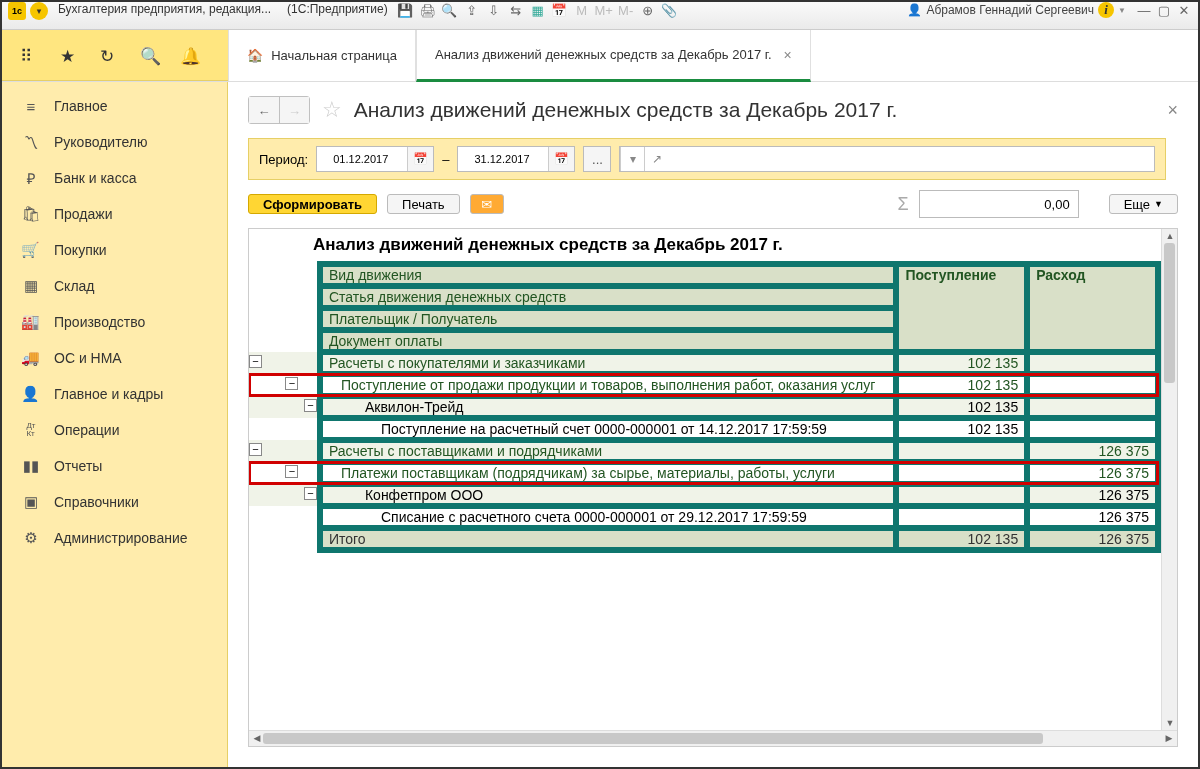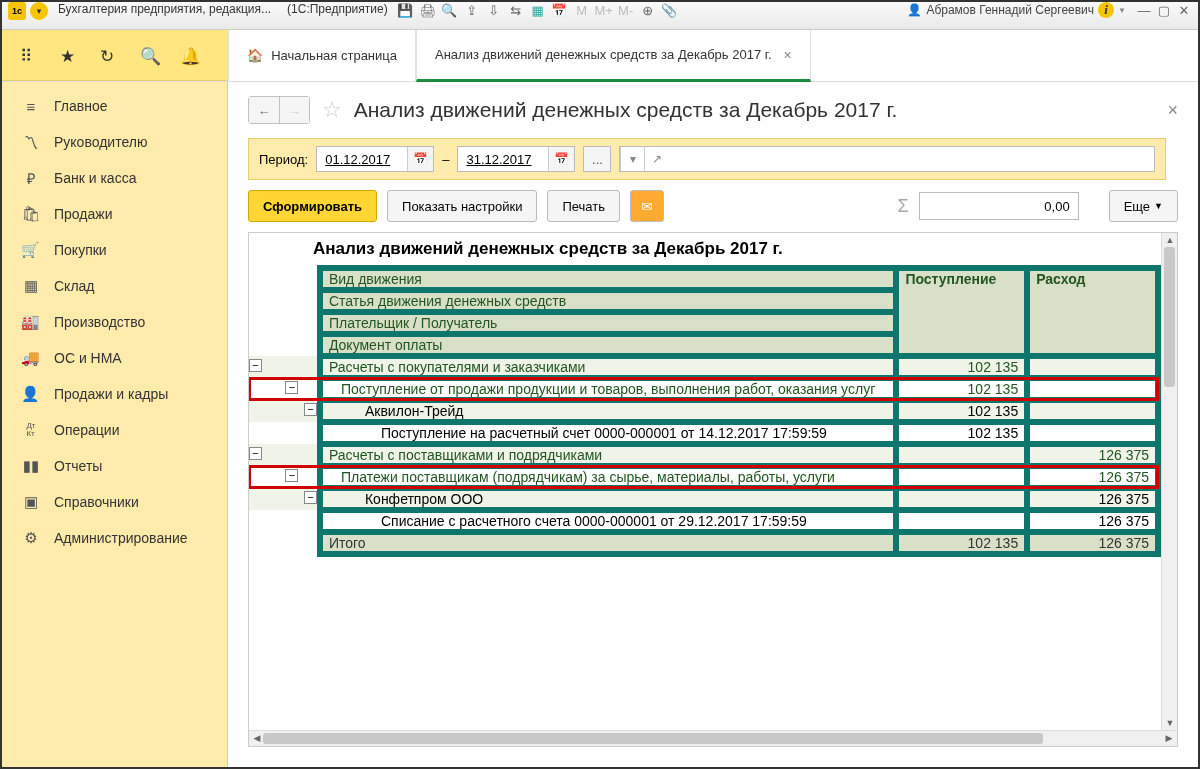--- a/index.html
+++ b/index.html
@@ -36,30 +36,30 @@
 .nav-btns { display: flex; border: 1px solid #c0c0c0; border-radius: 3px; }
 .nav-btn { width: 30px; height: 26px; display: flex; align-items: center; justify-content: center; background: #f5f5f5; color: #666; }
 .nav-btn + .nav-btn { border-left: 1px solid #c0c0c0; }
 .star-btn { font-size: 22px; color: #ccc; }
 .page-title { font-size: 21px; font-weight: normal; color: #333; flex: 1; }
 .page-close { color: #888; font-size: 18px; }
 
 
 .period-bar { margin: 0 32px 10px 20px; background: #ffecac; border: 1px solid #e6cf66; padding: 7px 10px; display: flex; align-items: center; gap: 8px; font-size: 13px; }
 .date-group { display: flex; border: 1px solid #bbb; background: #fff; height: 26px; }
-.date-input { border: none; padding: 0 8px; width: 90px; font-size: 13px; outline: none; text-decoration: underline; }
+.date-input { border: none; padding: 0 16px; width: 90px; font-size: 11px; outline: none; }
 .date-cal { width: 26px; border-left: 1px solid #ccc; display: flex; align-items: center; justify-content: center; background: #f5f5f5; color: #666; font-size: 12px; }
 .btn-small { height: 26px; min-width: 28px; border: 1px solid #bbb; background: #f5f5f5; padding: 0 6px; display: flex; align-items: center; justify-content: center; color: #555; }
 .org-group { display: flex; border: 1px solid #bbb; background: #fff; height: 26px; flex: 1; }
 .org-input { border: none; padding: 0 8px; flex: 1; font-size: 13px; outline: none; color: #aaa; }
 .org-btn { width: 24px; border-left: 1px solid #ccc; display: flex; align-items: center; justify-content: center; background: #fff; color: #888; font-size: 12px; }
 
 
 .toolbar { margin: 0 20px 10px 20px; display: flex; align-items: center; gap: 10px; }
-.btn { height: 32px; border: 1px solid #bbb; background: #f5f5f5; padding: 0 14px; display: flex; align-items: center; border-radius: 3px; font-size: 13px; cursor: pointer; }
+.btn { height: 20px; border: 1px solid #bbb; background: #f5f5f5; padding: 0 14px; display: flex; align-items: center; border-radius: 3px; font-size: 13px; cursor: pointer; }
 .btn-primary { background: #ffd633; border-color: #d4a800; font-weight: bold; }
 .btn-mail { width: 34px; padding: 0; justify-content: center; background: #ffaa33; color: #fff; }
 .sigma { font-size: 18px; color: #aaa; }
 .amount-input { height: 28px; width: 160px; border: 1px solid #bbb; text-align: right; padding: 0 8px; font-size: 13px; }
 .btn-more { display: flex; align-items: center; gap: 4px; margin-left: 20px; }
 
 
 .report-wrap { margin: 0 20px 20px 20px; border: 1px solid #ccc; flex: 1; position: relative; overflow: auto; }
 .report-scroll { position: absolute; right: 0; top: 0; bottom: 16px; width: 16px; background: #f0f0f0; border-left: 1px solid #ddd; }
 .report-scroll-h { position: absolute; left: 0; right: 0; bottom: 0; height: 16px; background: #f0f0f0; border-top: 1px solid #ddd; }
@@ -175,21 +175,21 @@
     <div class="side-item">
         <span class="side-icon">🏭</span>
         <span>Производство</span>
       </div>
     <div class="side-item">
         <span class="side-icon">🚚</span>
         <span>ОС и НМА</span>
       </div>
     <div class="side-item">
         <span class="side-icon">👤</span>
-        <span>Продажи и кадры</span>
+        <span>Главное и кадры</span>
       </div>
     <div class="side-item">
         <span class="side-icon" style="font-size:8px;line-height:1">Дт<br>Кт</span>
         <span>Операции</span>
       </div>
     <div class="side-item">
         <span class="side-icon">▮▮</span>
         <span>Отчеты</span>
       </div>
     <div class="side-item">
@@ -227,23 +227,20 @@
       <div class="btn-small">...</div>
       <div class="org-group">
         <span class="org-btn">▾</span>
         <span class="org-btn">↗</span>
       </div>
     </div>
 
     <div class="toolbar">
       <div class="btn btn-primary">
           <span>Сформировать</span>
-        </div>
-      <div class="btn">
-          <span>Показать настройки</span>
         </div>
       <div class="btn">
           <span>Печать</span>
         </div>
       <div class="btn btn-mail">✉</div>
       <div style="flex:1"></div>
       <span class="sigma">Σ</span>
       <input class="amount-input" value="0,00" style="">
       <div class="btn btn-more">
           <span>Еще</span>

